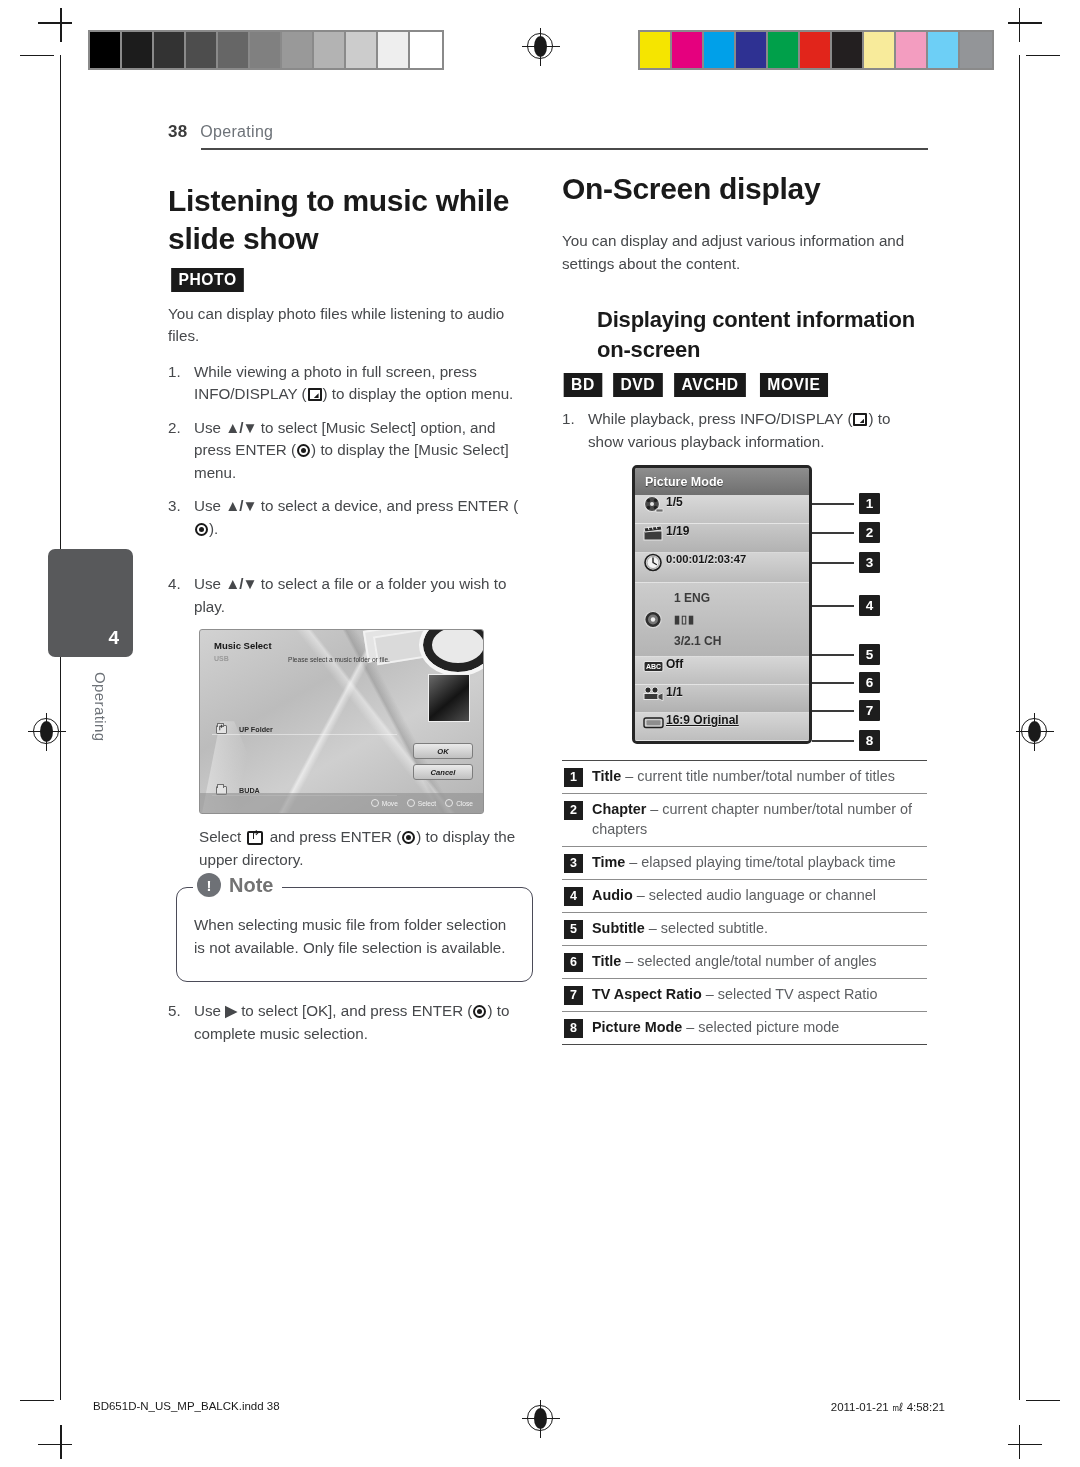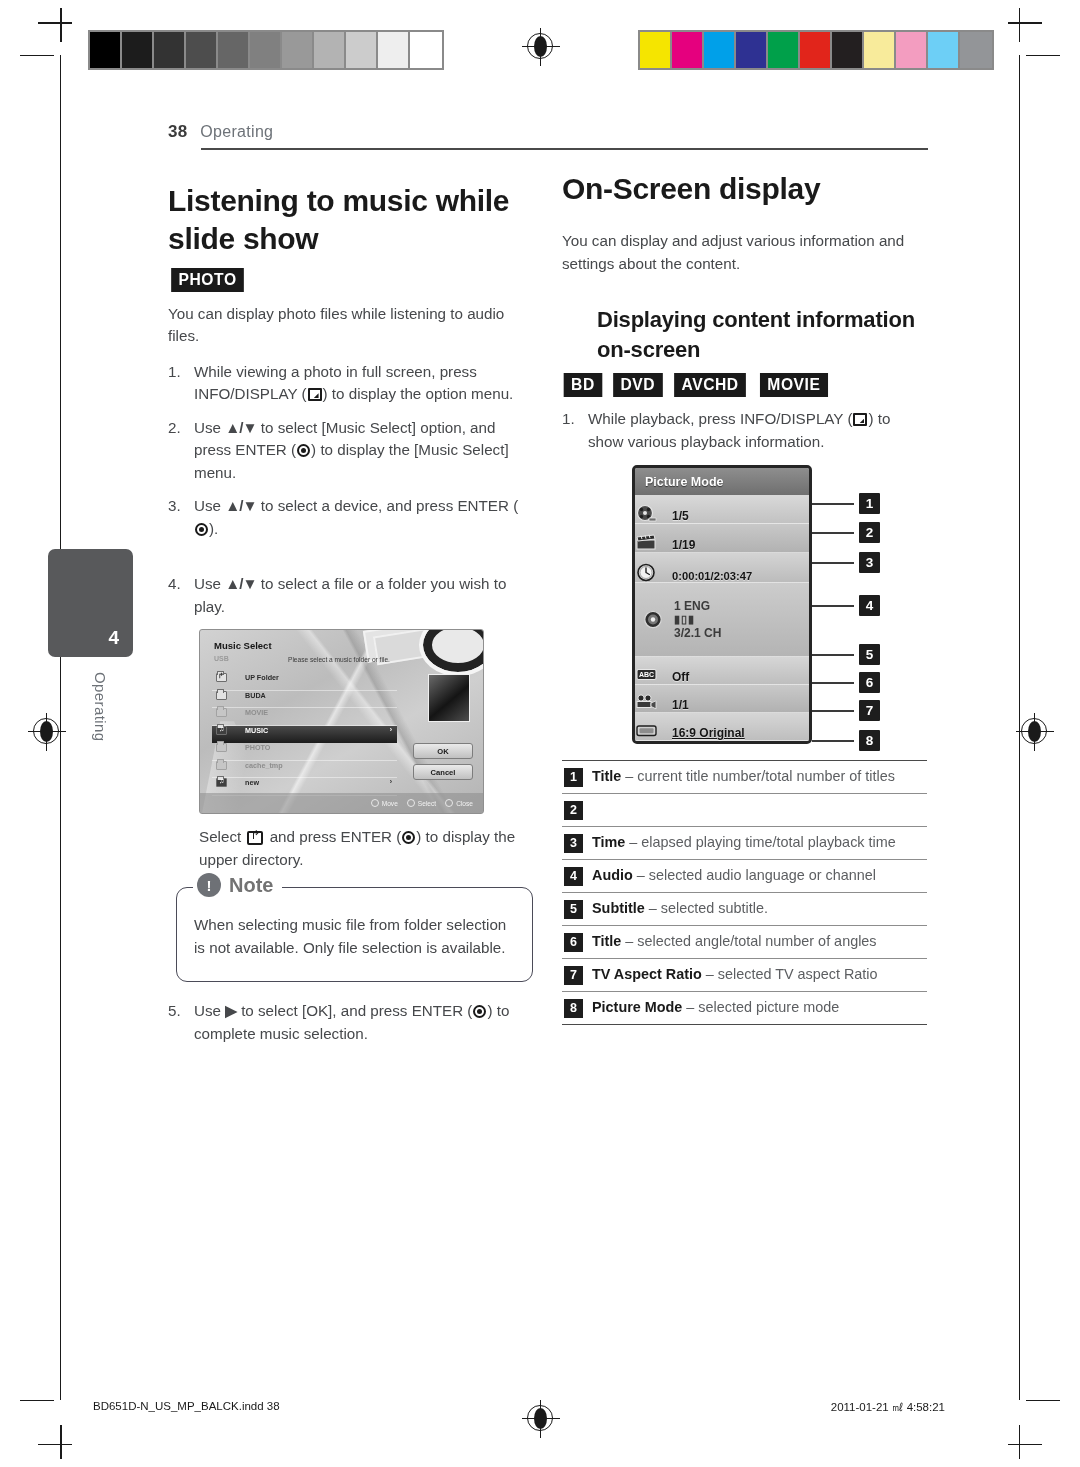--- a/index.html
+++ b/index.html
@@ -168,23 +168,23 @@
   }
   .ms-photos::after{
     content:""; position:absolute; left:7px; top:5px; right:-7px; bottom:-6px;
     background:#dadada; border:2px solid #f0f0f0;
   }
   .ms-title { position:absolute; left:14px; top:10px; font-size:9.5px; font-weight:bold; color:#161616; }
   .ms-dev   { position:absolute; left:14px; top:25px; font-size:7px; color:#9a9a9a; font-weight:bold;}
   .ms-hint  { position:absolute; left:88px; top:26px; font-size:6.6px; color:#3a3a3a; }
   .ms-list  { position:absolute; left:12px; top:43px; width:185px; }
   .ms-row {
-    display:flex; align-items:flex-start; gap:18px; height:17.5px;
+    display:flex; align-items:flex-end; gap:12px; height:17.5px;
     border-bottom:1px solid rgba(255,255,255,.45);
-    padding-left:4px; font-weight:bold; font-size:7.2px;
+    padding-left:4px; font-weight:bold; font-size:7.2px;margin-top:44px;
   }
   .ms-row.sel {
     background:linear-gradient(180deg,#4a4a4a,#1c1c1c);
     color:#fff; border-bottom:none;
   }
   .ms-row.dim { color:#8d8d8d; }
   .ms-row .arrow { margin-left:auto; margin-right:5px; font-size:7px; }
   .fold {
     width:11px; height:9px; background:#e3e3e3; border:1px solid #6d6d6d;
     border-radius:1px; position:relative; flex:0 0 11px;
@@ -203,21 +203,21 @@
   .ms-thumb {
     position:absolute; right:13px; top:44px; width:42px; height:48px;
     background:linear-gradient(140deg,#6a6a6a,#141414 55%,#4e4e4e);
     border:1.5px solid #efefef;
   }
   .ms-btn {
     position:absolute; right:10px; width:60px; height:16px;
     background:linear-gradient(180deg,#eaeaea,#c0c0c0);
     border:1px solid #7d7d7d; border-radius:3px;
     display:flex; align-items:center; justify-content:center;
-    font-size:7.6px; font-weight:bold; color:#1a1a1a;
+    font-size:7.6px; font-weight:bold; color:#1a1a1a;font-style:italic;
   }
   .ms-btn.ok { top:113px; }
   .ms-btn.cancel { top:134px; }
   .ms-bottom {
     position:absolute; left:0; right:0; bottom:0; height:20px;
     background:rgba(140,140,140,.55);
     display:flex; align-items:center; justify-content:flex-end;
     gap:9px; padding-right:10px; font-size:6.6px; color:#f2f2f2;
   }
   .ms-bottom .k { display:flex; align-items:center; gap:3px; }
@@ -236,34 +236,34 @@
     border:3px solid #252525; border-radius:5px;
     position:relative; overflow:hidden;
   }
   .osd-head {
     height:27px; background:linear-gradient(180deg,#8e8e8e,#6f6f6f);
     display:flex; align-items:center; padding-left:10px;
     font-size:12.5px; font-weight:bold; color:#fff;
     text-shadow:0 1px 1px rgba(0,0,0,.6);
   }
   .osd-row {
-    display:flex; align-items:flex-end; gap:13px; 
+    display:flex; align-items:flex-start; gap:0; padding-left:7px;
     font-size:12px; font-weight:bold; color:#151515;
     border-bottom:1px solid rgba(255,255,255,.35);
   }
   .osd-row .val { text-shadow:0 1px 0 rgba(255,255,255,.5); }
   .osd-row.r1 { height:29px; background:linear-gradient(180deg,#d9d9d9,#c2c2c2); }
   .osd-row.r2 { height:29px; background:linear-gradient(180deg,#c8c8c8,#b2b2b2); }
   .osd-row.r3 { height:30px; background:linear-gradient(180deg,#d4d4d4,#bcbcbc); font-size:11.2px;}
   .osd-audio {
     height:74px; background:linear-gradient(180deg,#cccccc,#b4b4b4);
     display:flex; align-items:center; gap:8px; padding-left:7px;
     border-bottom:1px solid rgba(255,255,255,.35);
   }
-  .osd-audio .vals { display:flex; flex-direction:column; gap:0; font-size:12px; font-weight:bold; }
+  .osd-audio .vals { display:flex; flex-direction:column; gap:8px; font-size:12px; font-weight:bold; }
   .osd-row.r5 { height:28px; background:linear-gradient(180deg,#d6d6d6,#bebebe); }
   .osd-row.r6 { height:28px; background:linear-gradient(180deg,#c9c9c9,#b1b1b1); }
   .osd-row.r7 { height:28px; background:linear-gradient(180deg,#d6d6d6,#bebebe);text-decoration:underline; }
   .osd-row.r8 {
     height:30px; background:linear-gradient(180deg,#5d5d5d,#333333);
     color:#fff; border-bottom:none; justify-content:flex-start;
     text-shadow:0 1px 1px rgba(0,0,0,.7);
   }
 
   .oi { width:24px; height:19px; flex:0 0 24px; position:relative; }
@@ -649,20 +649,21 @@
       </div>
   </div>
 
   <div class="legend" id="legendList">
       <div class="item">
         <span class="bd">1</span>
         <span class="tx"><b>Title</b> – current title number/total number of titles</span>
       </div>
       <div class="item">
         <span class="bd">2</span>
+        <span class="tx"><b>Chapter</b> – current chapter number/total number of chapters</span>
       </div>
       <div class="item">
         <span class="bd">3</span>
         <span class="tx"><b>Time</b> – elapsed playing time/total playback time</span>
       </div>
       <div class="item">
         <span class="bd">4</span>
         <span class="tx"><b>Audio</b> – selected audio language or channel</span>
       </div>
       <div class="item">

